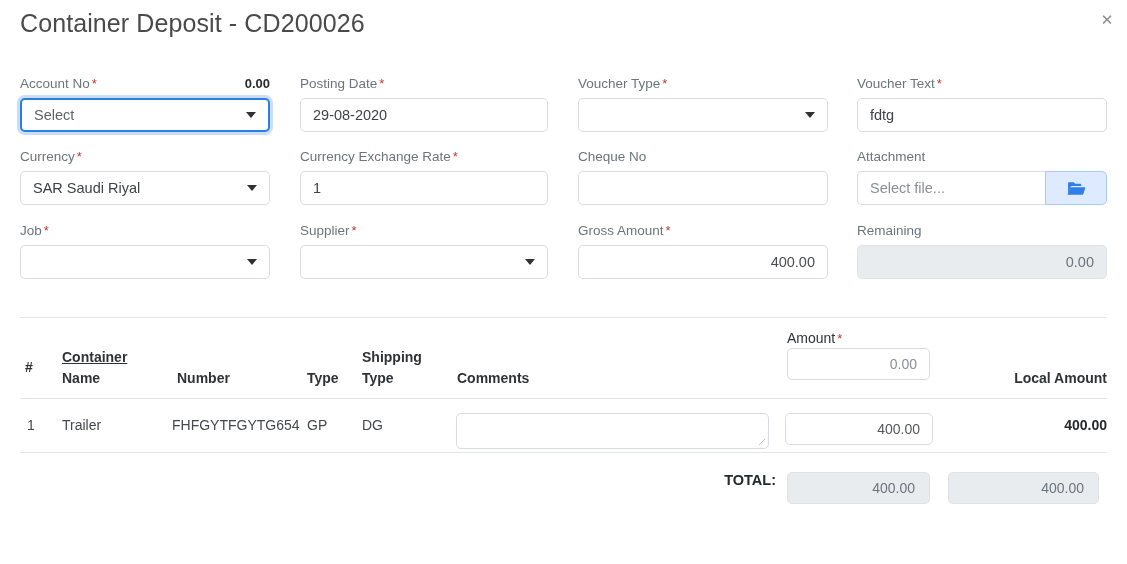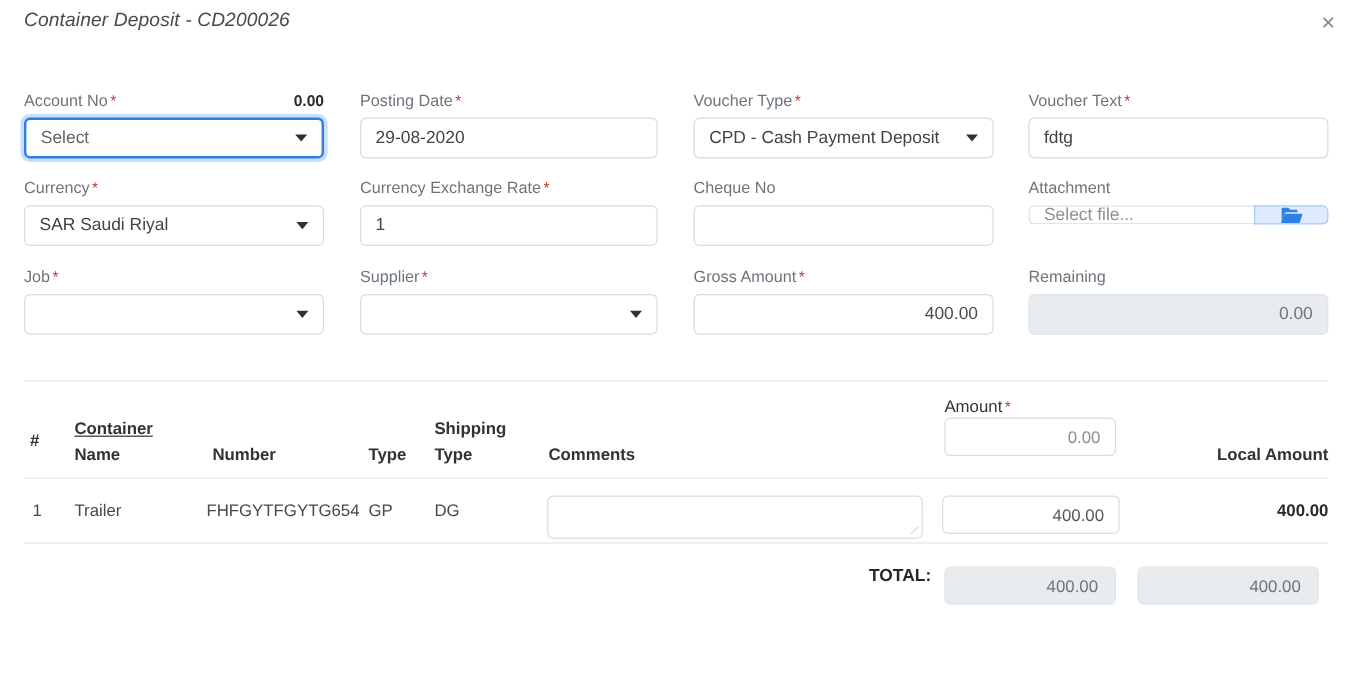--- a/index.html
+++ b/index.html
@@ -13,22 +13,22 @@
   }
 
   .modal { position: relative; width: 1127px; height: 564px; background: #fff; }
 
   
   .modal-header {
     position: absolute; left: 0; top: 0; width: 1127px; height: 50px;
   }
   .modal-title {
     position: absolute; left: 20px; top: 9px;
-    font-size: 16px; font-weight: 400; color: #4a4a4a;
-    letter-spacing: .1px; white-space: nowrap; font-style: italic;
+    font-size: 25px; font-weight: 400; color: #4a4a4a;
+    letter-spacing: .1px; white-space: nowrap;
   }
   .close-btn {
     position: absolute; right: 8px; top: 8px;
     width: 24px; height: 24px; line-height: 24px; text-align: center;
     font-size: 15px; color: #8a8a8a; background: none; border: none;
     cursor: pointer; padding: 0;
   }
 
   
   .form-area { position: absolute; left: 0; top: 76px; width: 1127px; }
@@ -65,21 +65,21 @@
 
   .caret {
     margin-left: auto;
     width: 0; height: 0;
     border-left: 5px solid transparent;
     border-right: 5px solid transparent;
     border-top: 6px solid #303134;
   }
 
   
-  .attach-wrap { position: absolute; top: 22px; left: 0; width: 100%; height: 16px; display: flex; }
+  .attach-wrap { position: absolute; top: 22px; left: 0; width: 100%; height: 34px; display: flex; }
   .attach-input {
     flex: 1; border: 1px solid #d8dbe0; border-right: none;
     border-radius: 5px 0 0 5px; background: #fff;
     display: flex; align-items: center; padding: 0 12px;
     font-size: 14.5px; color: #8b9096;
   }
   .attach-btn {
     width: 62px; border: 1px solid #a9c9f2; background: #ddeaff;
     border-radius: 0 5px 5px 0;
     display: flex; align-items: center; justify-content: center;
@@ -175,21 +175,20 @@
       <div class="control">
         <span class="val">29-08-2020</span>
       </div>
     </div>
 
     <div class="field" style="left:578px; top:0px; width:250px;">
       <div class="field-label">
         <span>Voucher Type</span><span class="req">*</span>
       </div>
       <div class="control">
-        <span class="val">CPD - Cash Payment Deposit</span>
         <span class="caret"></span>
       </div>
     </div>
 
     <div class="field" style="left:857px; top:0px; width:250px;">
       <div class="field-label">
         <span>Voucher Text</span><span class="req">*</span>
       </div>
       <div class="control">
         <span class="val">fdtg</span>

